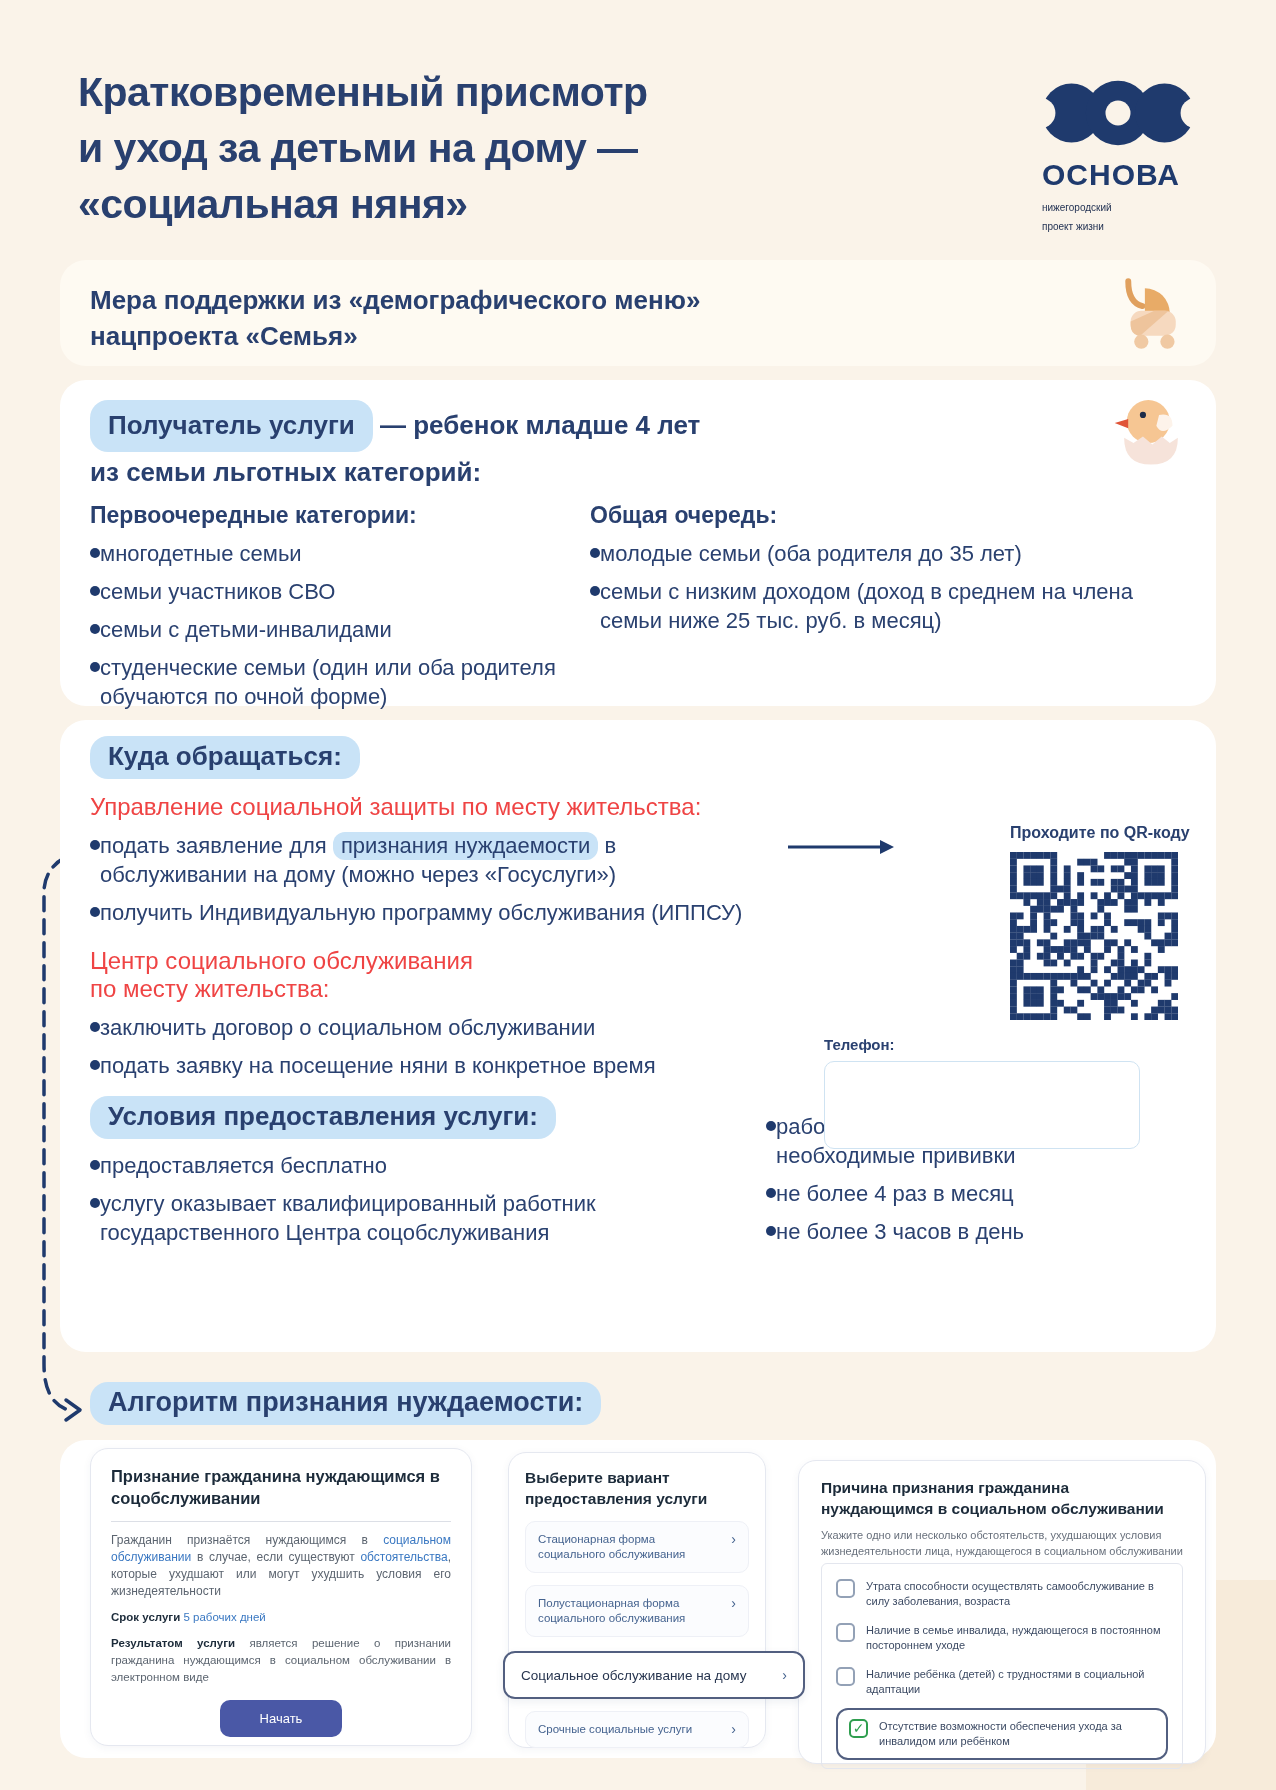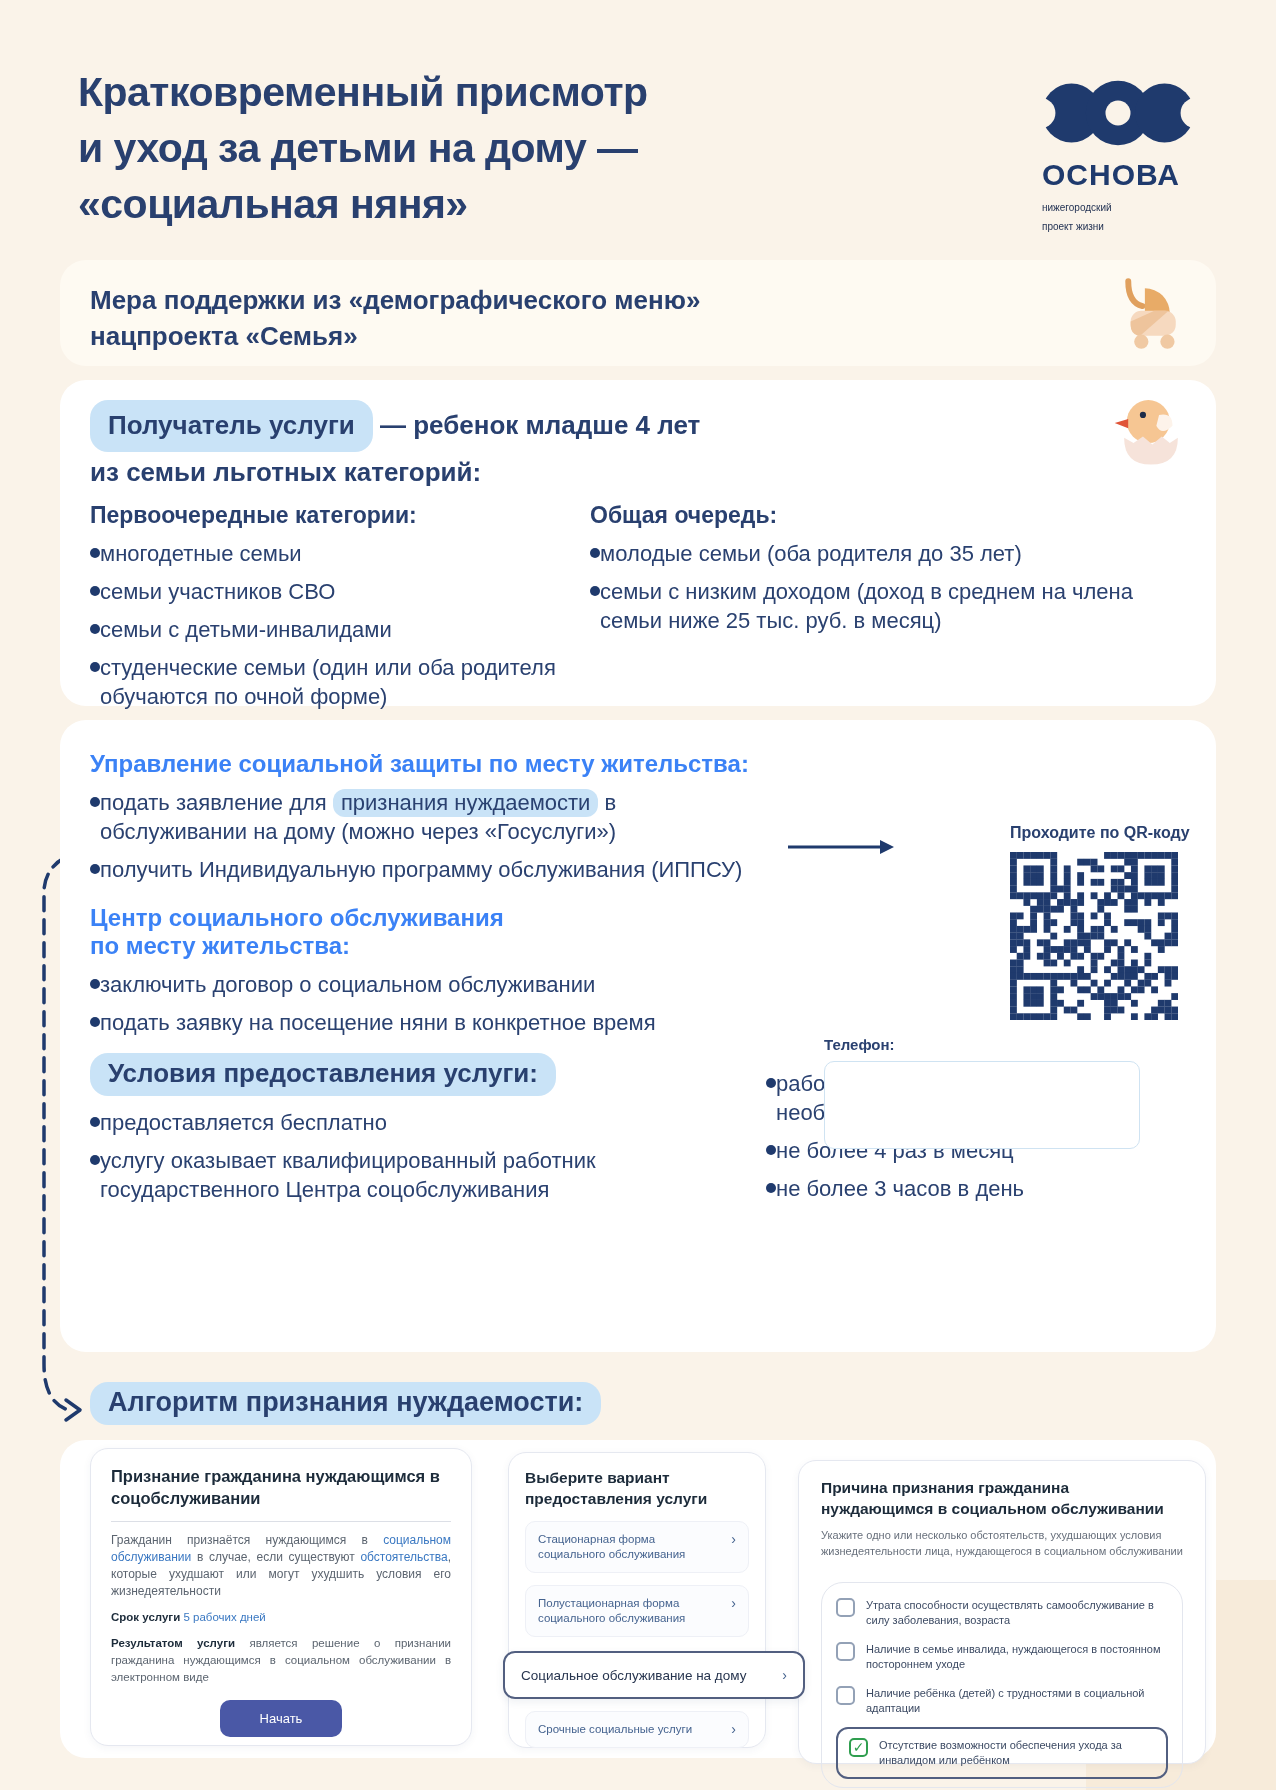--- a/index.html
+++ b/index.html
@@ -32,21 +32,21 @@
   .chick { position:absolute; right:22px; top:8px; }
   .cols { display:grid; grid-template-columns:500px 1fr; margin-top:10px; }
   .col-h { font-size:23px; font-weight:700; margin-bottom:10px; color:#29406f; }
   ul.blist { list-style:none; }
   ul.blist li { display:flex; gap:0; margin-bottom:9px; font-size:22px; line-height:29px; }
   .dot { flex:none; width:10px; height:10px; border-radius:50%; background:#1f3a6d; margin-top:9px; }
   .w510 { max-width:470px; } .w560 { max-width:560px; }
   
   .card-where { top:720px; height:632px; background:#fff; padding:16px 30px 22px; }
   .pill-h { font-size:26px; font-weight:700; color:#29406f; }
-  .sub-h { font-size:24px; font-weight:700; margin-top:14px; color:#3b82f6; }
+  .sub-h { font-size:24px; font-weight:400; margin-top:14px; color:#ef4444; }
   .card-where ul.blist { margin-top:10px; }
   .arrow-qr { position:absolute; left:728px; top:118px; }
   .qr-wrap { position:absolute; top:104px; right:38px; width:168px; text-align:center; }
   .qr-label { font-size:16px; font-weight:700; color:#29406f; margin-bottom:10px; white-space:nowrap; }
   .phone-wrap { position:absolute; top:316px; right:76px; width:316px; }
   .phone-label { font-size:15px; font-weight:700; color:#2a4170; }
   .phone-input { margin-top:8px; width:316px; height:88px; background:#fff;
     border:1.5px solid #cfe3f2; border-radius:10px; font-size:20px; color:#2a4170; padding:8px 12px;
     font-family:inherit; }
   .cond { display:grid; grid-template-columns:676px 1fr; margin-top:16px; }
@@ -73,21 +73,21 @@
     border:1px solid #eef0f6; border-radius:10px; padding:10px 12px; margin-top:12px;
     font-size:11.5px; line-height:15px; color:#45638f; cursor:pointer; }
   .gB-chev { color:#45638f; font-size:14px; }
   .gB-pop { position:relative; z-index:2; width:302px; margin-left:-22px; margin-top:14px;
     background:#fff; border:2px solid #525f80; border-radius:12px; padding:14px 16px;
     display:flex; justify-content:space-between; align-items:center;
     font-size:13.5px; color:#27354f; cursor:pointer; box-shadow:0 3px 8px rgba(40,60,100,.08); }
   .gcardC { left:738px; top:20px; width:408px; height:304px; padding:16px 22px; }
   .gC-title { font-size:15.5px; font-weight:700; line-height:21px; }
   .gC-sub { font-size:11px; line-height:16px; color:#68707c; margin-top:8px; }
-  .gC-group { border:1px solid #e3e6ee; border-radius:22px; padding:8px 14px; margin-top:23px; }
+  .gC-group { border:1px solid #e3e6ee; border-radius:6px; padding:8px 14px; margin-top:4px; }
   .gC-row { display:flex; gap:11px; align-items:flex-start; padding:7px 0; cursor:pointer; }
   .gC-box { flex:none; width:19px; height:19px; border:2px solid #93a1b6; border-radius:5px; background:#fff; }
   .gC-lbl { font-size:11px; line-height:15px; color:#3c4a63; }
   .gC-sel { border:2px solid #525f80; border-radius:12px; padding:7px 11px; margin-top:4px; }
   .gC-box.checked { border-color:#2f9e4f; color:#2f9e4f; font-size:14px; font-weight:700;
     line-height:15px; text-align:center; }
 </style>
 </head>
 <body>
 
@@ -177,20 +177,21 @@
           <li>
               <span class="dot"></span>
               <span class="w560">семьи с низким доходом (доход в среднем на члена семьи ниже 25 тыс. руб. в месяц)</span>
             </li>
         </ul>
       </div>
     </div>
   </div>
 
   <div class="card card-where">
+    <span class="pill pill-h">Куда обращаться:</span>
 
     <div class="qr-wrap">
       <div class="qr-label">Проходите по QR-коду</div>
       <svg id="qr" width="168" height="168" viewBox="0 0 25 25">
           <rect x="0" y="0" width="1.02" height="1.02" fill="#1f3a6d"></rect>
           <rect x="1" y="0" width="1.02" height="1.02" fill="#1f3a6d"></rect>
           <rect x="2" y="0" width="1.02" height="1.02" fill="#1f3a6d"></rect>
           <rect x="3" y="0" width="1.02" height="1.02" fill="#1f3a6d"></rect>
           <rect x="4" y="0" width="1.02" height="1.02" fill="#1f3a6d"></rect>
           <rect x="5" y="0" width="1.02" height="1.02" fill="#1f3a6d"></rect>

